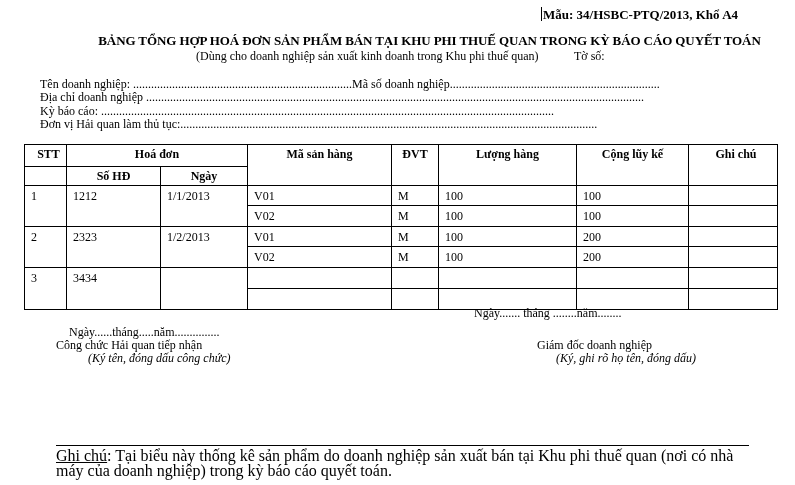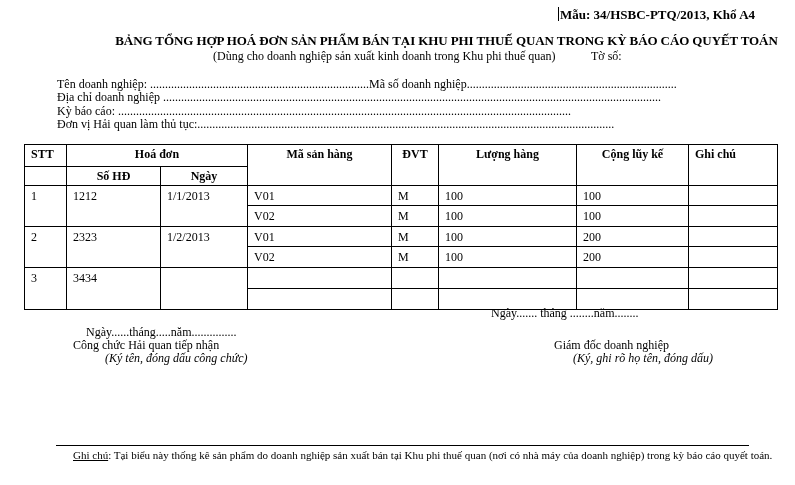--- a/index.html
+++ b/index.html
@@ -1,34 +1,34 @@
 <!DOCTYPE html>
 <html><head>
 <meta charset="utf-8">
 <style>
   html, body { margin:0; padding:0; background:#ffffff; }
   body { width:795px; height:485px; position:relative; overflow:hidden;
          font-family:"Liberation Serif", "DejaVu Serif", serif; color:#000; font-size:12px; }
-  .abs { position:absolute; white-space:nowrap;margin-left:17px; }
+  .abs { position:absolute; white-space:nowrap; }
   .form-code { left:541px; top:7px; font-size:13px; font-weight:bold; }
   .form-code .cursor { display:inline-block; width:1px; height:14px; background:#000; vertical-align:-2px; margin-right:1px; }
   .title { left:0; width:795px; text-align:center; top:33px; font-size:13px; font-weight:bold; letter-spacing:-0.1px;padding-left:32px; }
   .subtitle { left:196px; top:49px; font-size:12px; }
   .sheet-no { left:574px; top:49px; font-size:12px; }
   .info-line { left:40px; font-size:12px; }
   table.grid { position:absolute; left:24px; top:144px; border-collapse:collapse; table-layout:fixed; width:753px; }
   table.grid td, table.grid th { border:1px solid #000; padding:0 0 0 6px; vertical-align:top;
          font-size:12px; line-height:16px; overflow:hidden; }
   table.grid th { font-weight:bold; text-align:center; padding:1px 0 0 0; }
-  table.grid th.left { text-align:left; padding-left:6px; }
+  table.grid th.left { text-align:center; padding-left:6px; }
   table.grid td { padding-top:2px; }
   .sig { font-size:12px;text-align:center; }
   .sig-italic { font-style:italic; }
   .footer-rule { position:absolute; left:56px; top:445px; width:693px; height:0; border-top:1px solid #000; }
-  .note { left:56px; top:448px; width:700px; white-space:normal; font-size:11px; line-height:15px; }
+  .note { left:56px; top:448px; width:700px; white-space:normal; font-size:16px; line-height:15px; }
   .note .note-label { text-decoration:underline; }
 </style>
 </head>
 <body>
 
 <div class="abs form-code"><span class="cursor"></span><span>Mẫu: 34/HSBC-PTQ/2013, Khổ A4</span></div>
 <div class="abs title">BẢNG TỔNG HỢP HOÁ ĐƠN SẢN PHẨM BÁN TẠI KHU PHI THUẾ QUAN TRONG KỲ BÁO CÁO QUYẾT TOÁN</div>
 <div class="abs subtitle">(Dùng cho doanh nghiệp sản xuất kinh doanh trong Khu phi thuế quan)</div>
 <div class="abs sheet-no">Tờ số:</div>
 

